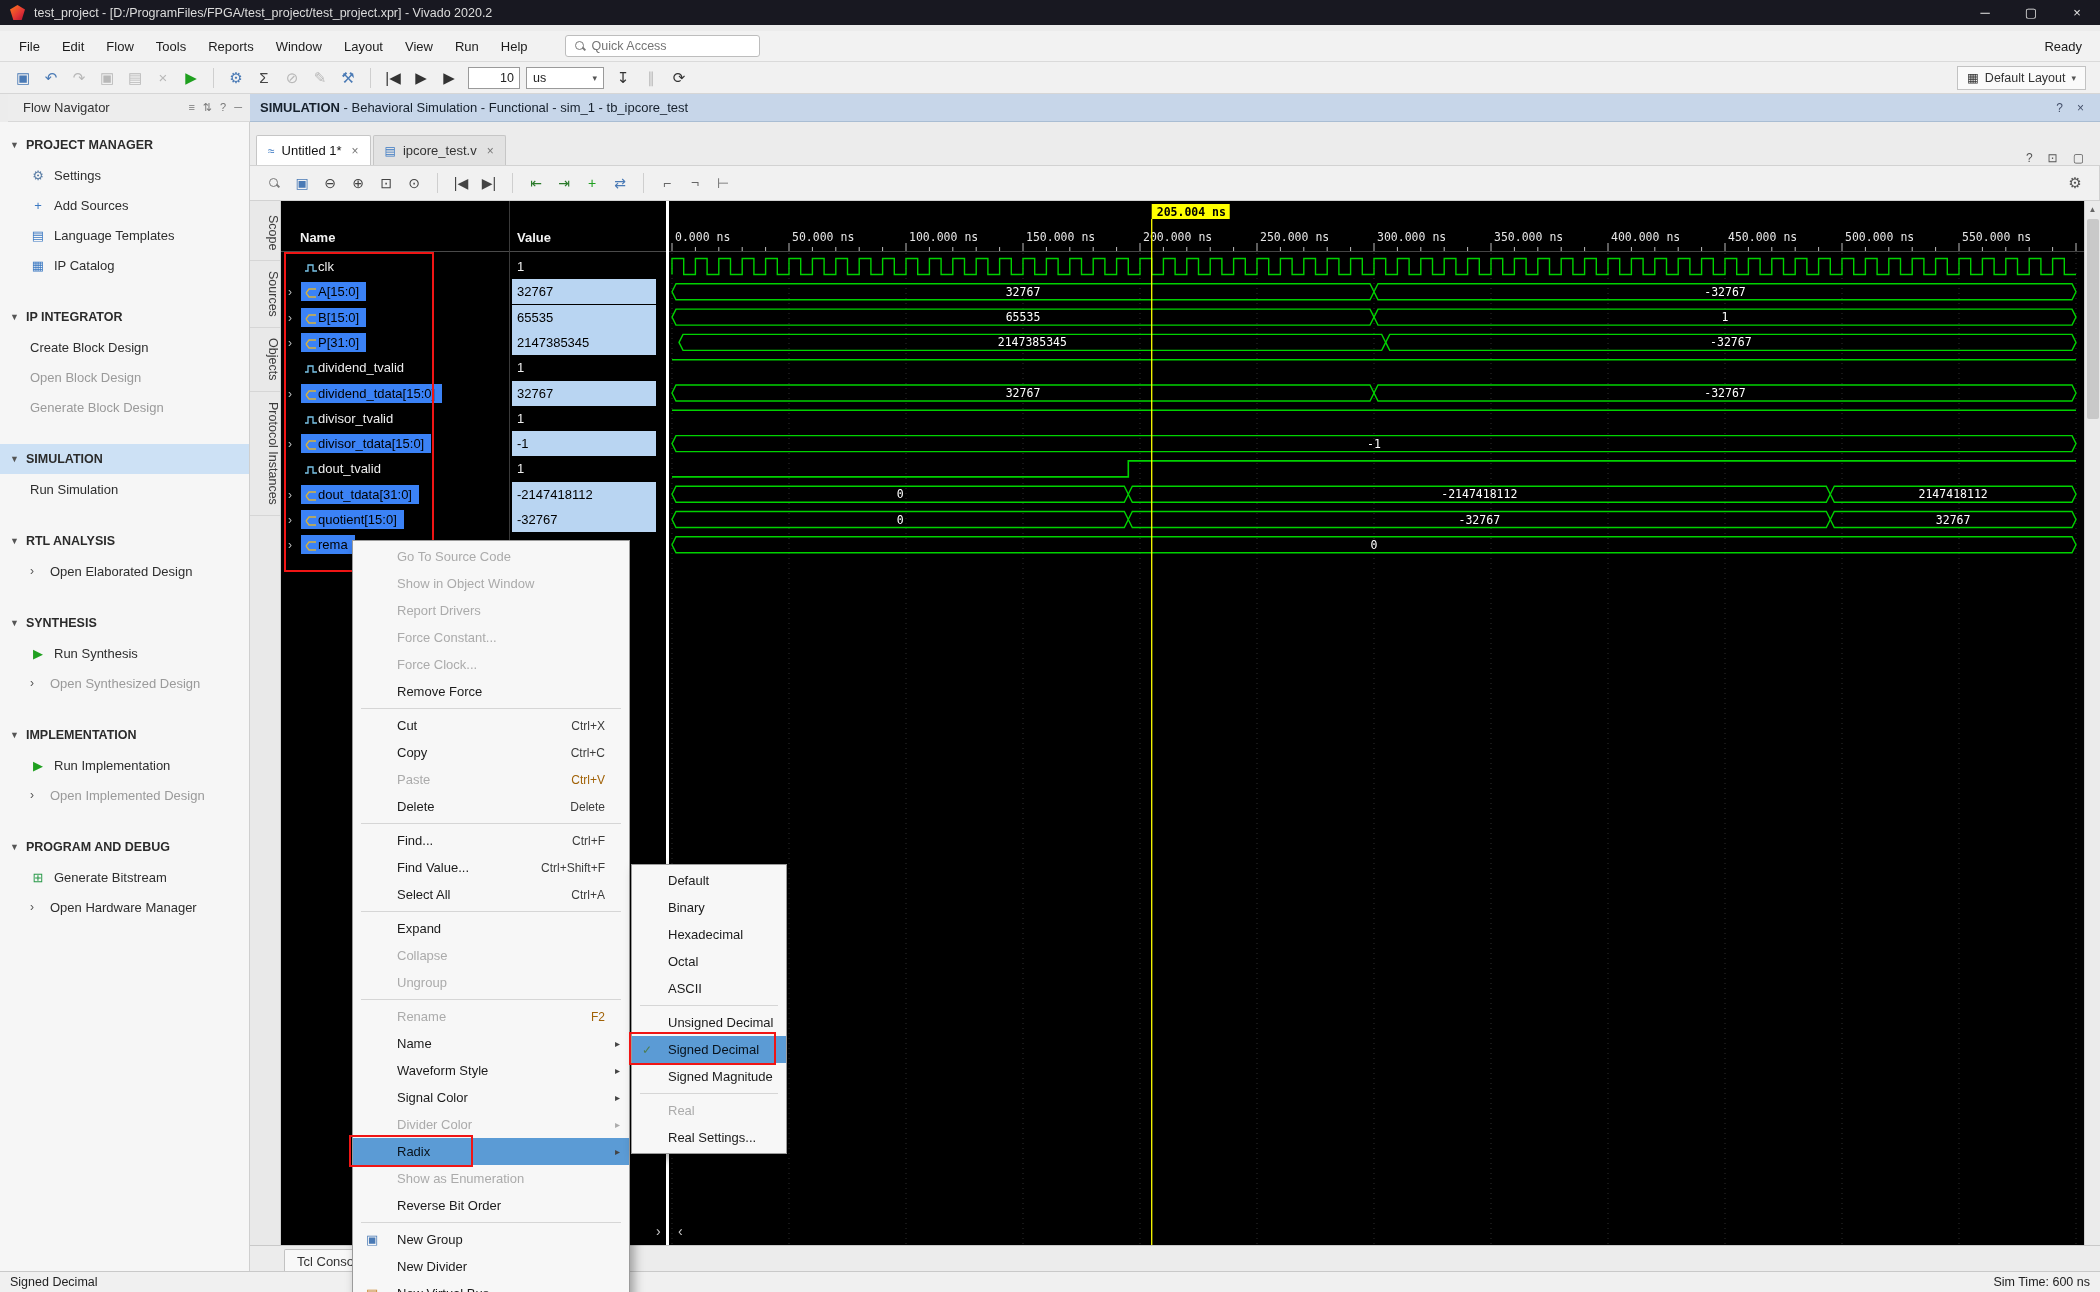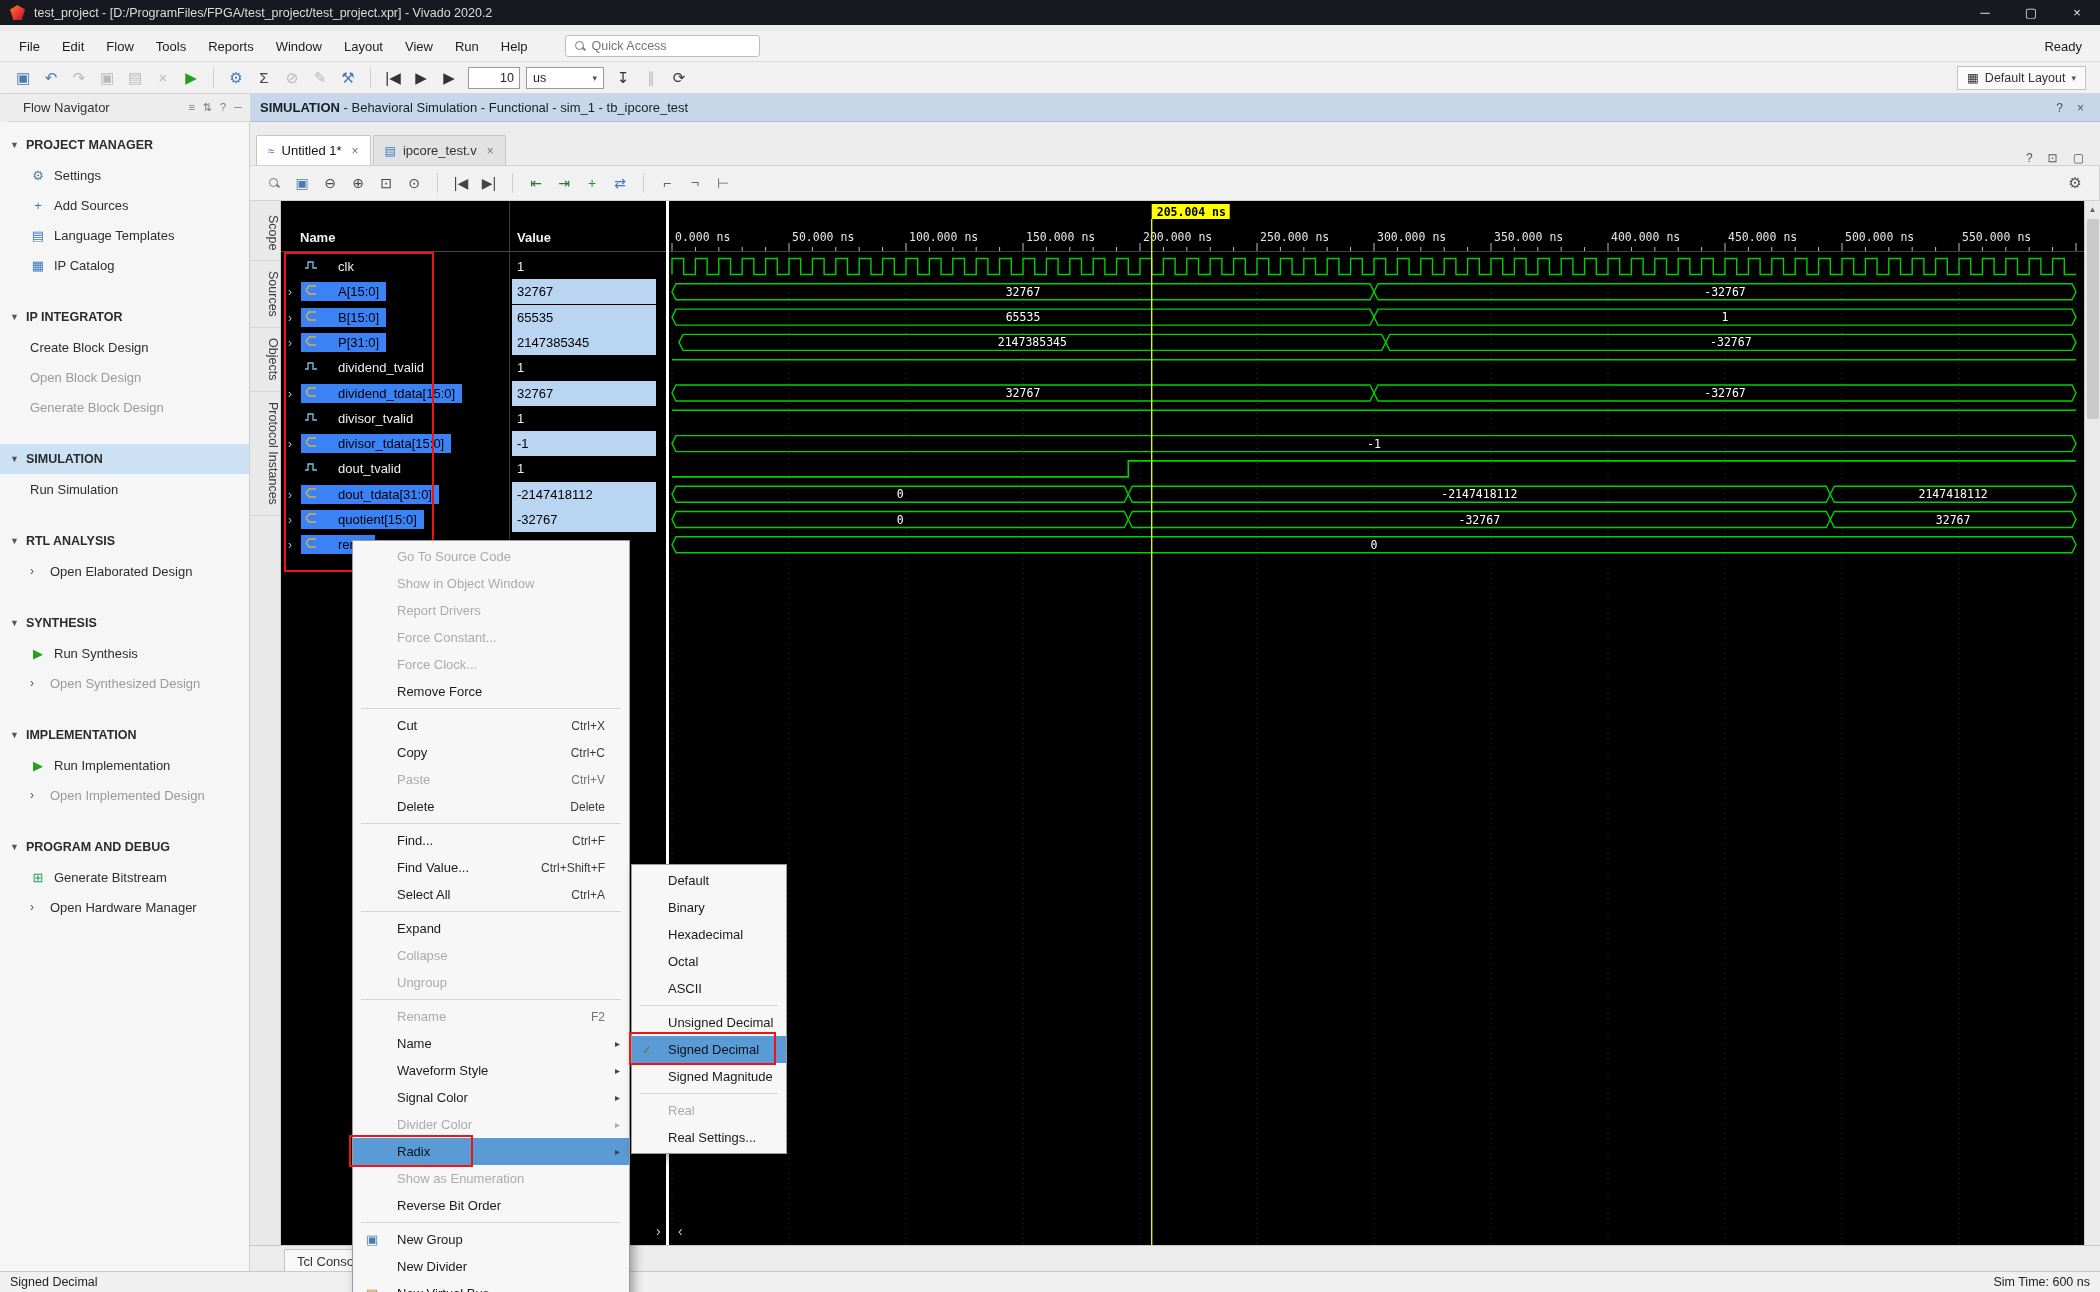--- a/index.html
+++ b/index.html
@@ -61,21 +61,21 @@
 
 #wavewin{position:absolute;left:281px;top:201px;width:1819px;height:1044px;background:#000;z-index:1}
 #names-panel{position:absolute;left:0;top:0;width:228px;height:100%}
 #values-panel{position:absolute;left:228px;top:0;width:157px;height:100%;border-left:1px solid #3a3a3a}
 .wv-header{position:absolute;left:0;top:23px;width:100%;height:28px;border-bottom:1px solid #4a4a4a;color:#f2f2f2;font-weight:bold;font-size:13px;display:flex;align-items:center}
 #names-panel .wv-header{padding-left:19px}
 #values-panel .wv-header{padding-left:7px}
 .wname{position:absolute;left:0;height:25px;width:100%;display:flex;align-items:center;color:#eee;font-size:13px}
 .wname .exp{width:13px;margin-left:7px;color:#bbb;font-size:12px;flex:none}
 .wname .noexp{width:13px;margin-left:7px;flex:none}
-.nbox{display:flex;align-items:flex-start;gap:20px;padding:2px 7px 2px 3px}
+.nbox{display:flex;align-items:flex-end;gap:0;padding:2px 7px 2px 3px}
 .wname.sel .nbox{background:#3b82f6;color:#000}
 .wval{position:absolute;left:2px;right:10px;height:25px;display:flex;align-items:center;padding-left:5px;color:#eee;font-size:13px}
 .wval.sel{background:#b9d5f2;color:#000}
 #sash{position:absolute;left:385px;top:0;width:3px;height:100%;background:#fff}
 #wave-svg{position:absolute;left:388px;top:0}
 #vscroll{position:absolute;left:1803px;top:0;width:16px;height:100%;background:#ebebeb;border-left:1px solid #d0d0d0}
 #vscroll .up{width:100%;height:16px;display:flex;align-items:center;justify-content:center;font-size:8px;color:#666}
 #vscroll .thumb{position:absolute;left:2px;top:18px;width:12px;height:200px;background:#c9c9c9;border-radius:2px}
 .hsarrow{position:absolute;color:#c9c9c9;font-size:14px;z-index:2}
 
@@ -85,21 +85,21 @@
 #status-right{margin-left:auto}
 
 .popupmenu{position:absolute;background:#f7f7f7;border:1px solid #9b9b9b;box-shadow:4px 4px 10px rgba(0,0,0,.35);padding:2px 0}
 #ctxmenu{left:352px;top:540px;width:278px;z-index:10}
 #radixmenu{left:631px;top:864px;width:156px;z-index:14}
 .cm-item{height:27px;display:flex;align-items:center;padding:0 24px 0 44px;font-size:13px;color:#1b1b1b;position:relative;white-space:nowrap}
 #radixmenu .cm-item{padding-left:36px;padding-right:12px}
 .cm-item.disabled{color:#ababab}
 .cm-item.hl{background:#5b9bd5;color:#08121c}
 .cm-item .sc{margin-left:auto;font-size:12px;color:#3c3c3c}
-.cm-item.disabled .sc{color:#737373}
+.cm-item.disabled .sc{color:#a16207}
 .cm-item .arrow{position:absolute;right:9px;font-size:10px;color:#444}
 .cm-item.disabled .arrow{color:#ababab}
 .cm-item .ico{position:absolute;left:13px;font-size:13px}
 .cm-item .chk{position:absolute;left:10px;font-size:12px;color:#4e7d52}
 .cm-sep{height:1px;background:#d6d6d6;margin:3px 8px}
 
 .redbox{position:absolute;border:2.5px solid #f01515;pointer-events:none}
 #redbox-names{left:284px;top:252px;width:150px;height:320px;z-index:5}
 #redbox-radix{left:349px;top:1135px;width:124px;height:32px;z-index:12}
 #redbox-signed{left:629px;top:1032px;width:147px;height:33px;z-index:16}

